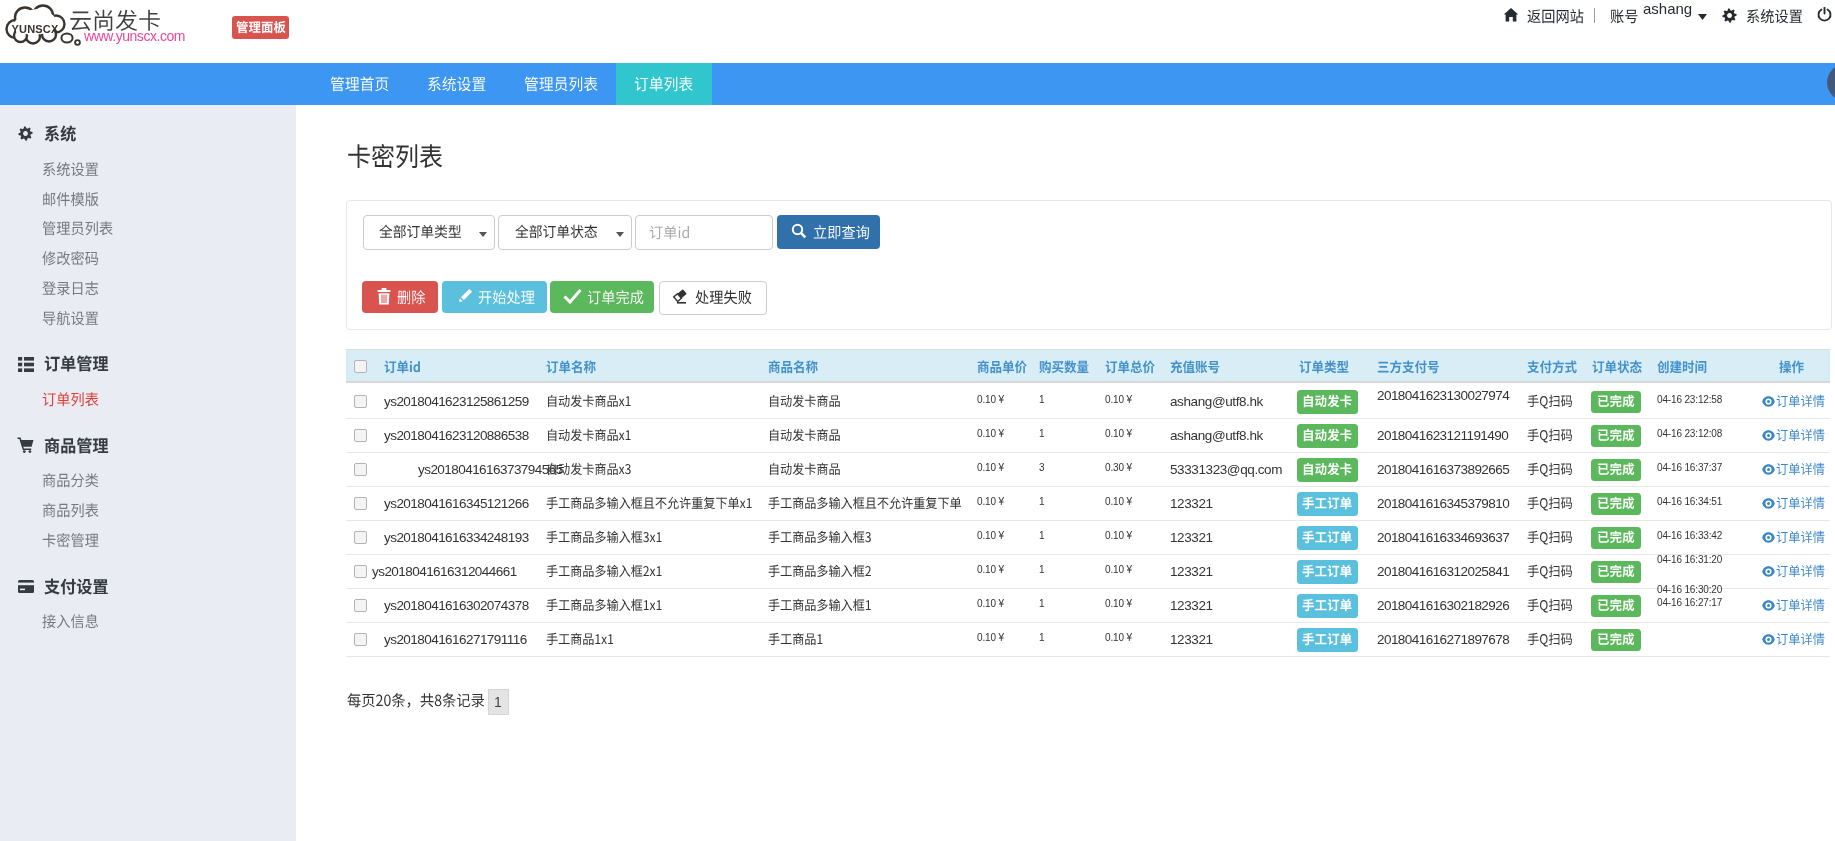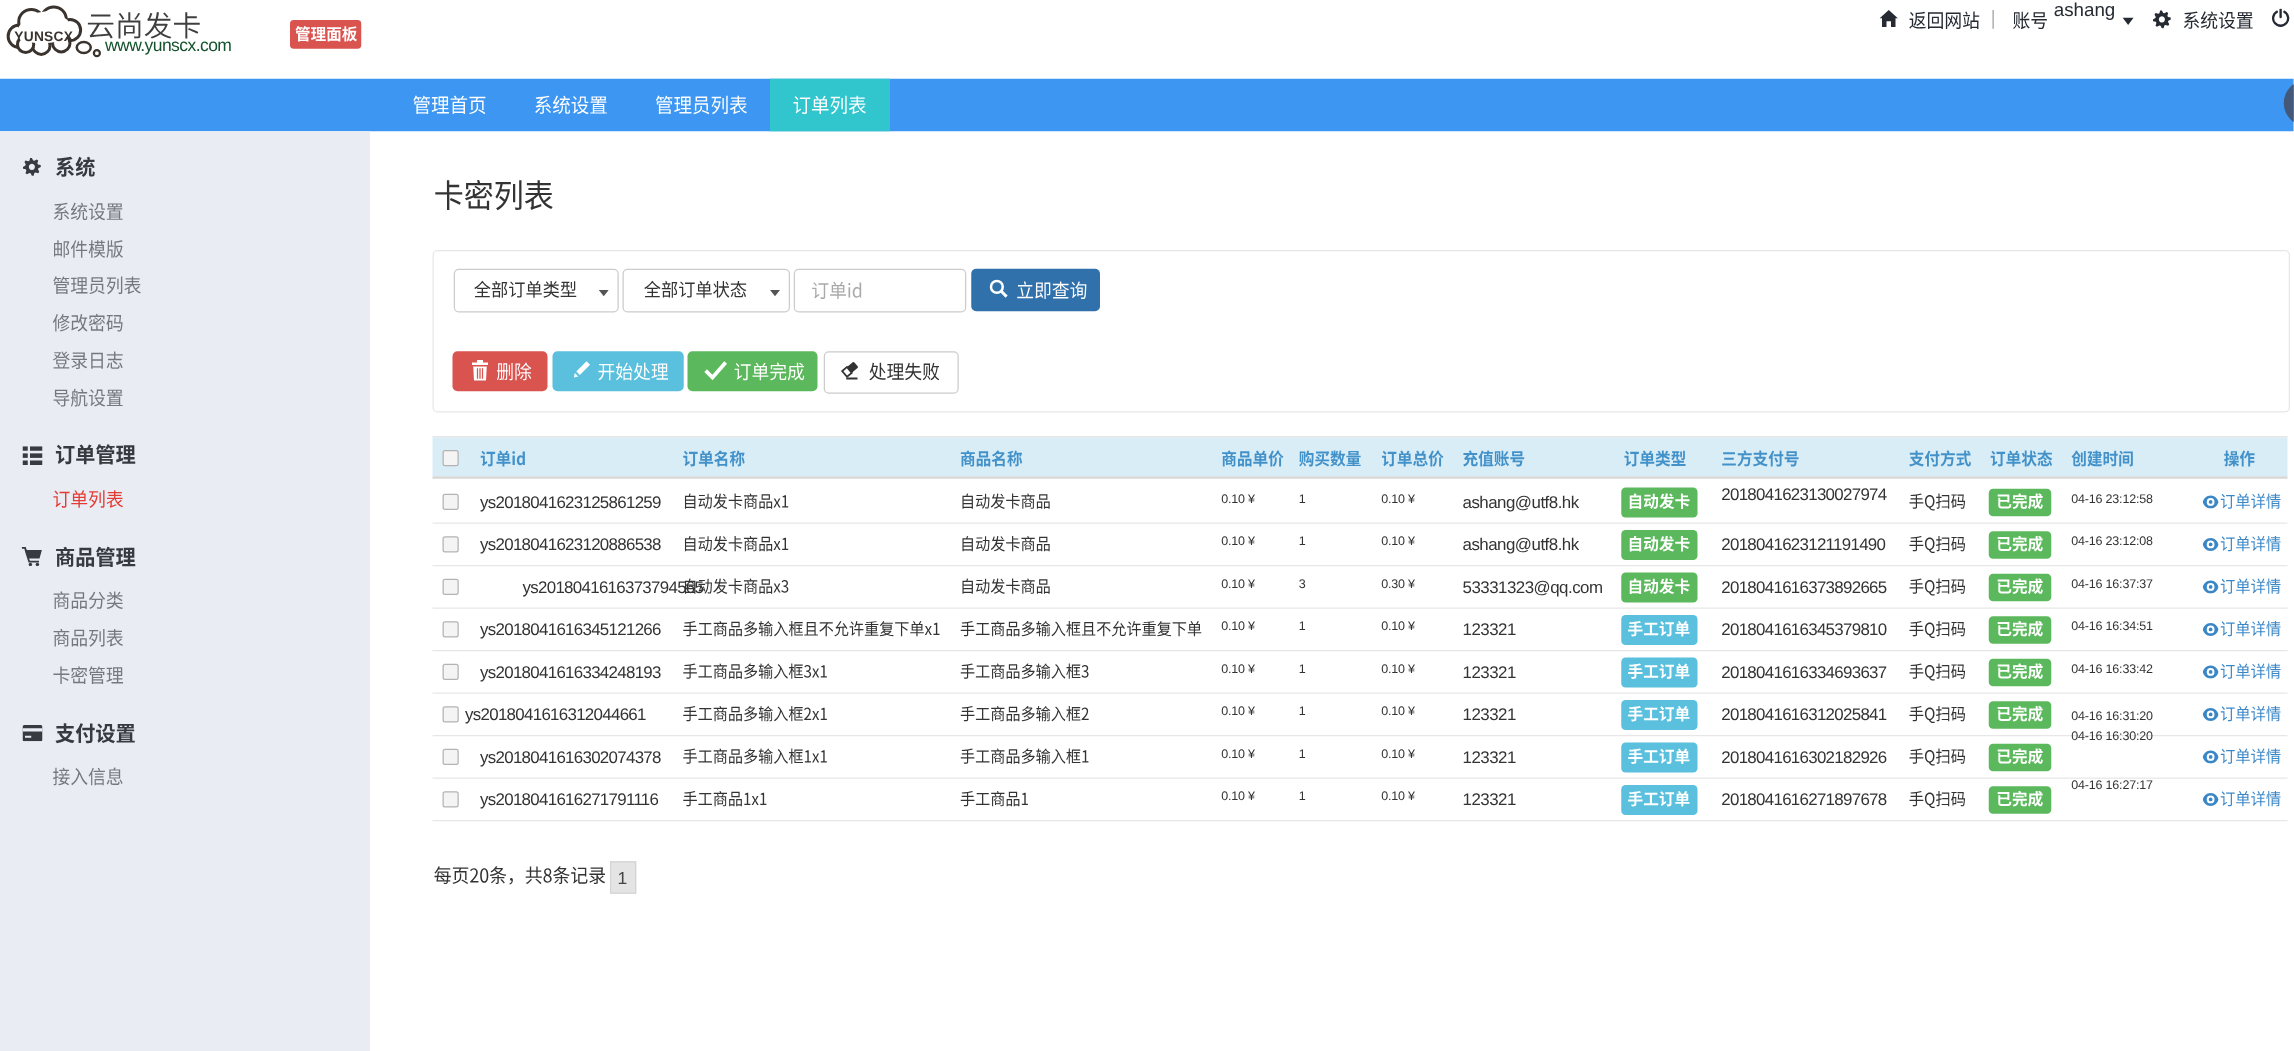--- a/index.html
+++ b/index.html
@@ -174,21 +174,21 @@
 <text x="32" y="28.5" font-family="Liberation Sans, sans-serif" font-size="11" font-weight="bold" letter-spacing="0.2" fill="#3a332e" text-anchor="middle">YUNSCX</text>
 </svg>
 <svg class="t" style="left:69.0px;top:28.5px">
     <g fill="#3f3f3f" transform="scale(0.023000,-0.023000)">
       <use href="#g0" x="0"></use>
       <use href="#g1" x="1000"></use>
       <use href="#g2" x="2000"></use>
       <use href="#g3" x="3000"></use>
     </g>
   </svg>
-<div style="position:absolute;left:84px;top:28px;font-size:14px;color:#14532d;letter-spacing:-0.45px">www.yunscx.com</div>
+<div style="position:absolute;left:84px;top:28px;font-size:14px;color:#ec4899;letter-spacing:-0.45px">www.yunscx.com</div>
 <div style="position:absolute;left:232px;top:16px;width:57px;height:23px;background:#d9534f;border-radius:3px"></div>
 <svg class="t" style="left:235.5px;top:32.0px">
     <g fill="#fff" transform="scale(0.012480,-0.013000)">
       <use href="#g4" x="0"></use>
       <use href="#g5" x="1000"></use>
       <use href="#g6" x="2000"></use>
       <use href="#g7" x="3000"></use>
     </g>
   </svg>
 <svg style="position:absolute;left:1503px;top:7px;width:16px;height:16px" viewBox="0 0 16 16">
@@ -1052,21 +1052,21 @@
     </g>
   </svg>
 <div style="position:absolute;left:1591px;top:560.5px;width:50px;height:22px;background:#5cb85c;border-radius:3.5px"></div>
 <svg class="t" style="left:1597.2px;top:576.2px">
     <g fill="#fff" transform="scale(0.012540,-0.013200)">
       <use href="#g119" x="0"></use>
       <use href="#g120" x="1000"></use>
       <use href="#g121" x="2000"></use>
     </g>
   </svg>
-<div class="lat2" style="left:1657px;top:568px;">04-16 16:31:20</div>
+<div class="lat2" style="left:1657px;top:554px;">04-16 16:31:20</div>
 <svg style="position:absolute;left:1761.5px;top:566.0px;width:13px;height:11px" viewBox="0 0 13 11">
     <path d="M6.5 0.3 C3 0.3 1 2.8 0.2 5.5 C1 8.2 3 10.7 6.5 10.7 C10 10.7 12 8.2 12.8 5.5 C12 2.8 10 0.3 6.5 0.3 Z M6.5 8.6 A3.1 3.1 0 1 1 6.5 2.4 A3.1 3.1 0 1 1 6.5 8.6 Z" fill="#3a87c8" fill-rule="evenodd"></path>
     <circle cx="6.5" cy="5.5" r="1.5" fill="#3a87c8"></circle>
   </svg>
 <svg class="t" style="left:1775.5px;top:576.2px">
     <g fill="#3a87c8" transform="scale(0.012236,-0.013300)">
       <use href="#g25" x="0"></use>
       <use href="#g26" x="1000"></use>
       <use href="#g122" x="2000"></use>
       <use href="#g123" x="3000"></use>
@@ -1192,21 +1192,21 @@
     </g>
   </svg>
 <div style="position:absolute;left:1591px;top:628.5px;width:50px;height:22px;background:#5cb85c;border-radius:3.5px"></div>
 <svg class="t" style="left:1597.2px;top:644.2px">
     <g fill="#fff" transform="scale(0.012540,-0.013200)">
       <use href="#g119" x="0"></use>
       <use href="#g120" x="1000"></use>
       <use href="#g121" x="2000"></use>
     </g>
   </svg>
-<div class="lat2" style="left:1657px;top:623px;">04-16 16:27:17</div>
+<div class="lat2" style="left:1657px;top:597px;">04-16 16:27:17</div>
 <svg style="position:absolute;left:1761.5px;top:634.0px;width:13px;height:11px" viewBox="0 0 13 11">
     <path d="M6.5 0.3 C3 0.3 1 2.8 0.2 5.5 C1 8.2 3 10.7 6.5 10.7 C10 10.7 12 8.2 12.8 5.5 C12 2.8 10 0.3 6.5 0.3 Z M6.5 8.6 A3.1 3.1 0 1 1 6.5 2.4 A3.1 3.1 0 1 1 6.5 8.6 Z" fill="#3a87c8" fill-rule="evenodd"></path>
     <circle cx="6.5" cy="5.5" r="1.5" fill="#3a87c8"></circle>
   </svg>
 <svg class="t" style="left:1775.5px;top:644.2px">
     <g fill="#3a87c8" transform="scale(0.012236,-0.013300)">
       <use href="#g25" x="0"></use>
       <use href="#g26" x="1000"></use>
       <use href="#g122" x="2000"></use>
       <use href="#g123" x="3000"></use>

